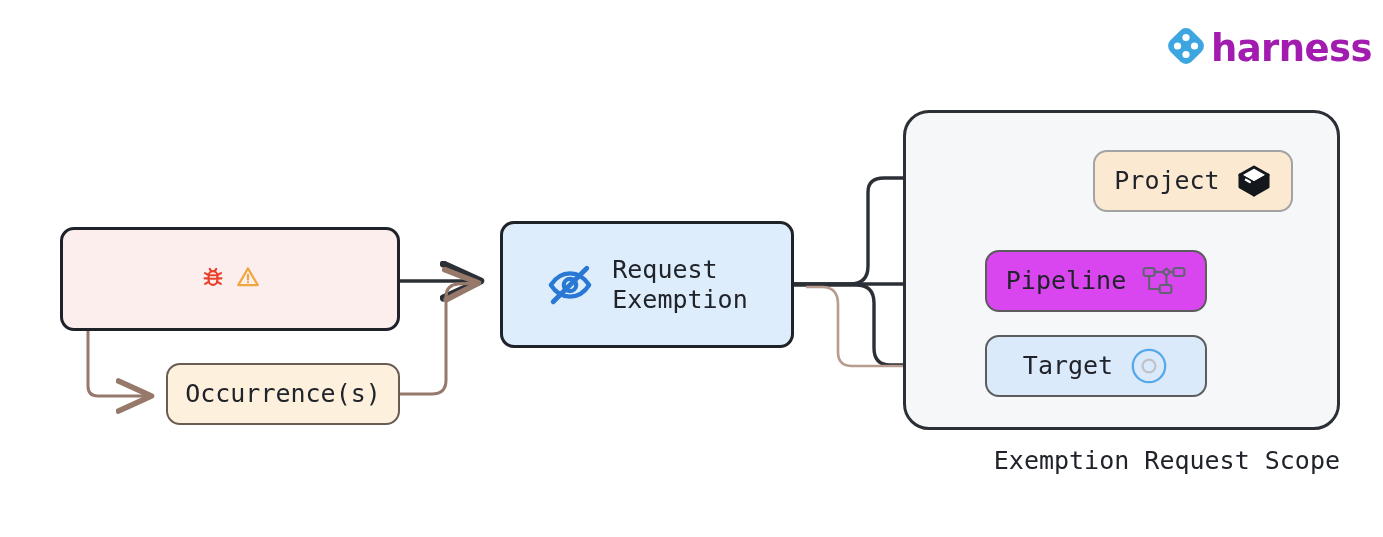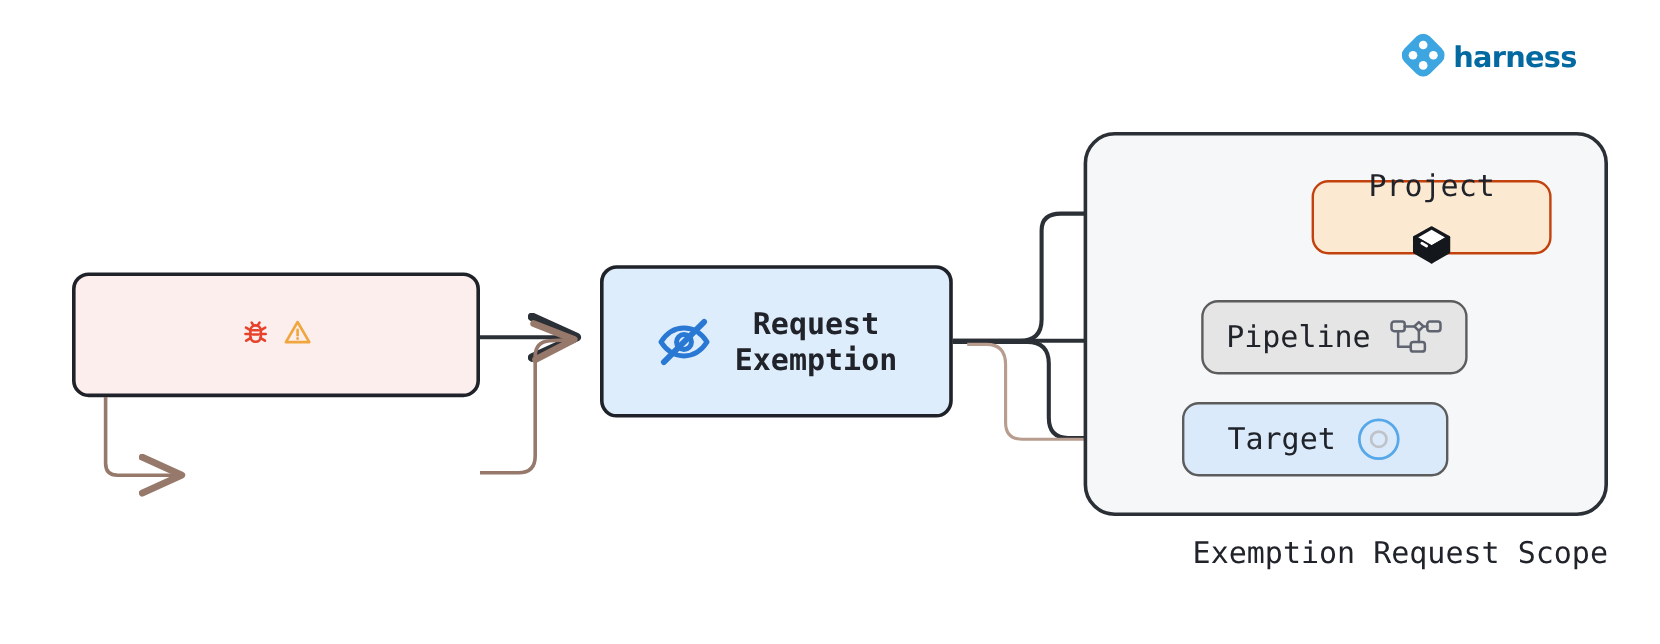--- a/index.html
+++ b/index.html
@@ -25,24 +25,24 @@
   
   #brand {
     position: absolute;
     left: 1168px; top: 28px;
     display: flex;
     align-items: center;
     gap: 7px;
   }
   #brand .wordmark {
     font-family: "DejaVu Sans", "Liberation Sans", sans-serif;
-    font-size: 24px;
+    font-size: 37px;
     font-weight: 700;
     letter-spacing: -0.6px;
-    color: #0369a1;
+    color: #a21caf;
     line-height: 1;
   }
 
   
   .node {
     position: absolute;
     box-sizing: border-box;
     display: flex;
     align-items: center;
     justify-content: center;
@@ -82,21 +82,21 @@
   }
 
   
   #node-request {
     left: 500px; top: 221px;
     width: 294px; height: 127px;
     background: #deedfb;
     border: 3px solid #1f2229;
     gap: 18px;
   }
-  #node-request .label { text-align: center; font-weight: bold; }
+  #node-request .label { text-align: left; }
 
   
   #scope-container {
     position: absolute;
     left: 903px; top: 110px;
     width: 437px; height: 320px;
     box-sizing: border-box;
     background: #f5f7f9;
     border: 3px solid #2b2f36;
     border-radius: 26px;
@@ -109,31 +109,29 @@
     font-size: 25px;
     color: #20232a;
     white-space: pre;
   }
 
   
   #node-project {
     left: 1093px; top: 150px;
     width: 200px; height: 62px;
     background: #fbe9d2;
-    border: 2px solid #c2410c;
+    border: 2px solid #a3a3a3;
     gap: 16px;
-    flex-direction: column;
   }
   #node-pipeline {
     left: 985px; top: 250px;
     width: 222px; height: 62px;
-    background: #e5e5e5;
+    background: #d946ef;
     border: 2px solid #5c5c5c;
     gap: 16px;
-    margin-left: 16px;
   }
   #node-target {
     left: 985px; top: 335px;
     width: 222px; height: 62px;
     background: #daeafa;
     border: 2px solid #5c5c5c;
     gap: 16px;
   }
   .node .icon { display: flex; align-items: center; justify-content: center; }
 </style>
@@ -207,20 +205,23 @@
       <span>
         <svg width="26" height="26" viewBox="0 0 24 24" fill="none" stroke="#F0A63C" stroke-width="2" stroke-linecap="round" stroke-linejoin="round">
           <path d="M12 4 L21 19.5 L3 19.5 Z"></path>
           <path d="M12 10 L12 14.2"></path>
           <path d="M12 16.6 L12 16.8"></path>
         </svg>
       </span>
     </div>
   </div>
 
+  <div class="node" id="node-occurrence">
+    <div class="label">Occurrence(s)</div>
+  </div>
 
   <div class="node" id="node-request">
     <span class="icon">
       <svg width="48" height="48" viewBox="0 0 24 24" fill="none" stroke="#2878D4" stroke-width="2.1" stroke-linecap="round" stroke-linejoin="round">
         <path d="M2.4 12 C5 8 8.4 6.2 12 6.2 C15.6 6.2 19 8 21.6 12
                  C19 16 15.6 17.8 12 17.8 C8.4 17.8 5 16 2.4 12 Z"></path>
         <circle cx="12" cy="12" r="3.1"></circle>
         <path d="M3.6 20.4 L20.4 3.6" stroke-width="2.4"></path>
       </svg>
     </span>

